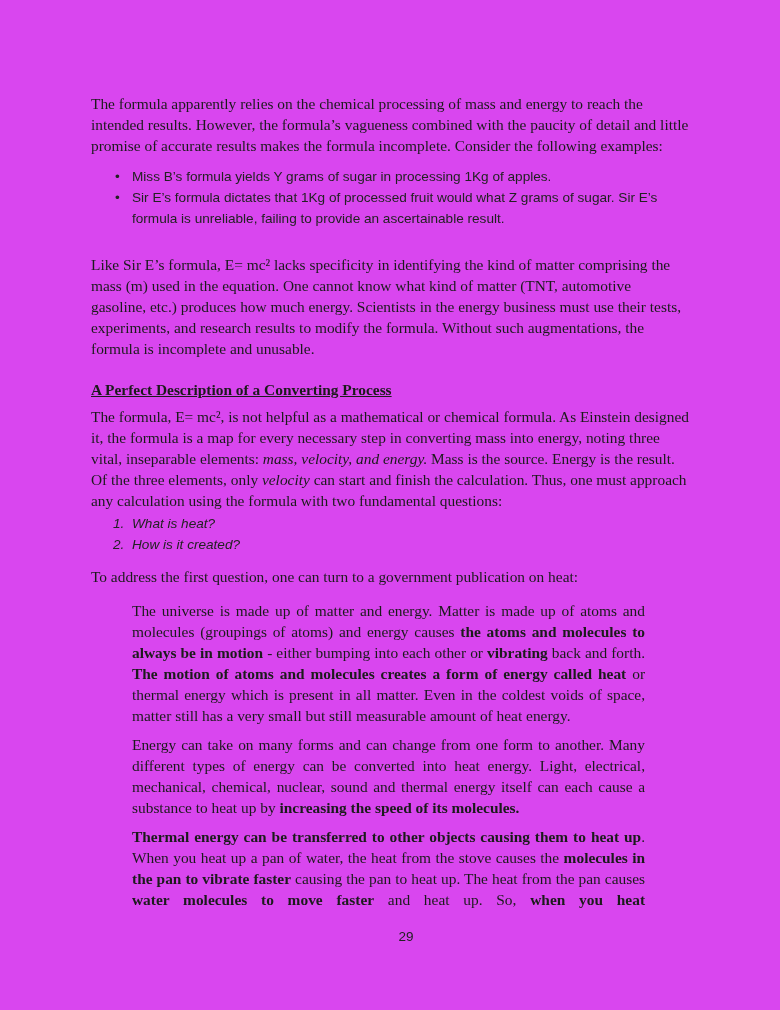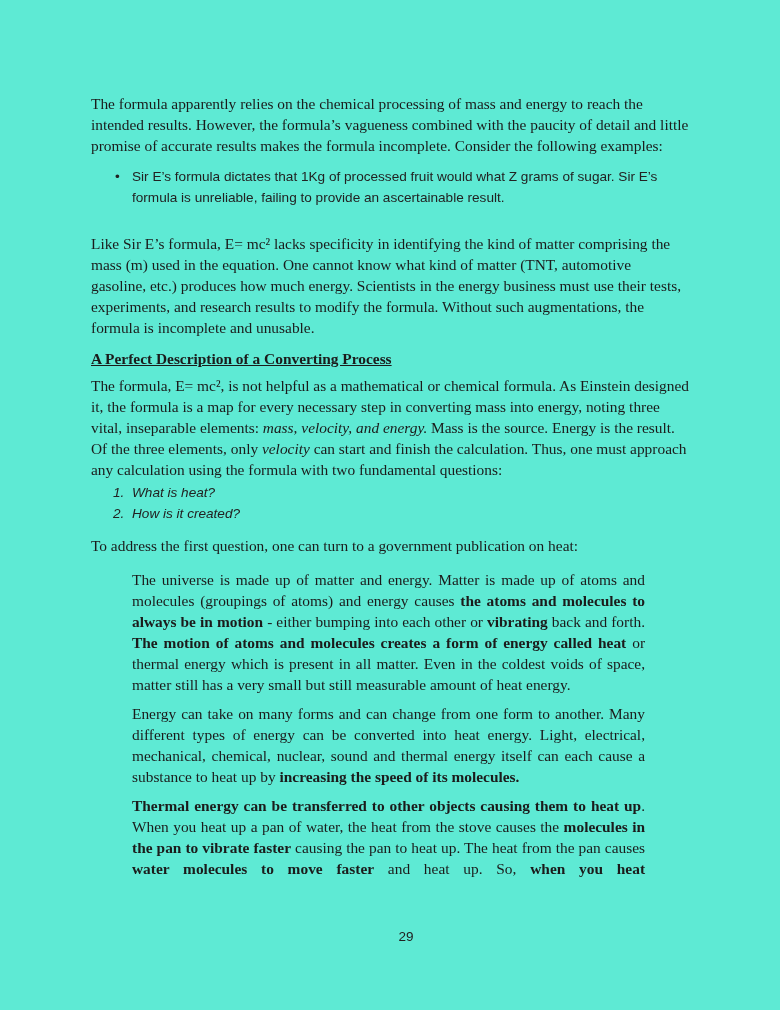--- a/index.html
+++ b/index.html
@@ -1,37 +1,37 @@
 <!DOCTYPE html>
 <html><head>
 <meta charset="utf-8">
 <style>
   html, body { margin: 0; padding: 0; background: #ffffff; }
   .page {
     position: relative;
     width: 780px;
     height: 1010px;
-    background: #5eead4;
+    background: #d946ef;
     color: #1b1b1b;
     font-family: "Liberation Serif", serif;
     overflow: hidden;
   }
   .content {
     position: absolute;
     left: 91px;
     top: 93px;
     width: 598px;
   }
   p.body {
     font-size: 15.4px;
     line-height: 21px;
     margin: 0 0 10px 0;
     text-align: left;
   }
-  p.body.after-gap { margin-bottom: 10px; }
+  p.body.after-gap { margin-bottom: 20px; }
   ul.bullets {
     list-style: none;
     margin: 0 0 25px 0;
     padding: 0 0 0 22px;
     font-family: "Liberation Sans", sans-serif;
     font-size: 13.6px;
     line-height: 21px;
     color: #222;
   }
   ul.bullets li { position: relative; padding-left: 19px; }
@@ -84,20 +84,21 @@
 </style>
 </head>
 <body>
 
 <div class="page">
   <div class="content">
 
     <p class="body">The formula apparently relies on the chemical processing of mass and energy to reach the intended results. However, the formula’s vagueness combined with the paucity of detail and little promise of accurate results makes the formula incomplete. Consider the following examples:</p>
 
     <ul class="bullets">
+      <li>Miss B’s formula yields Y grams of sugar in processing 1Kg of apples.</li>
       <li>Sir E’s formula dictates that 1Kg of processed fruit would what Z grams of sugar. Sir E’s formula is unreliable, failing to provide an ascertainable result.</li>
     </ul>
 
     <p class="body after-gap">Like Sir E’s formula, E= mc² lacks specificity in identifying the kind of matter comprising the mass (m) used in the equation. One cannot know what kind of matter (TNT, automotive gasoline, etc.) produces how much energy. Scientists in the energy business must use their tests, experiments, and research results to modify the formula. Without such augmentations, the formula is incomplete and unusable.</p>
 
     <h2 class="heading">A Perfect Description of a Converting Process</h2>
 
     <p class="body para-formula"><span>The formula, E= mc², is not helpful as a mathematical or chemical formula. As Einstein designed it, the formula is a map for every necessary step in converting mass into energy, noting three vital, inseparable elements: </span><span class="i">mass, velocity, and energy.</span><span> Mass is the source. Energy is the result. Of the three elements, only </span><span class="i">velocity</span><span> can start and finish the calculation. Thus, one must approach any calculation using the formula with two fundamental questions:</span></p>
 
     <ol class="numbered">

